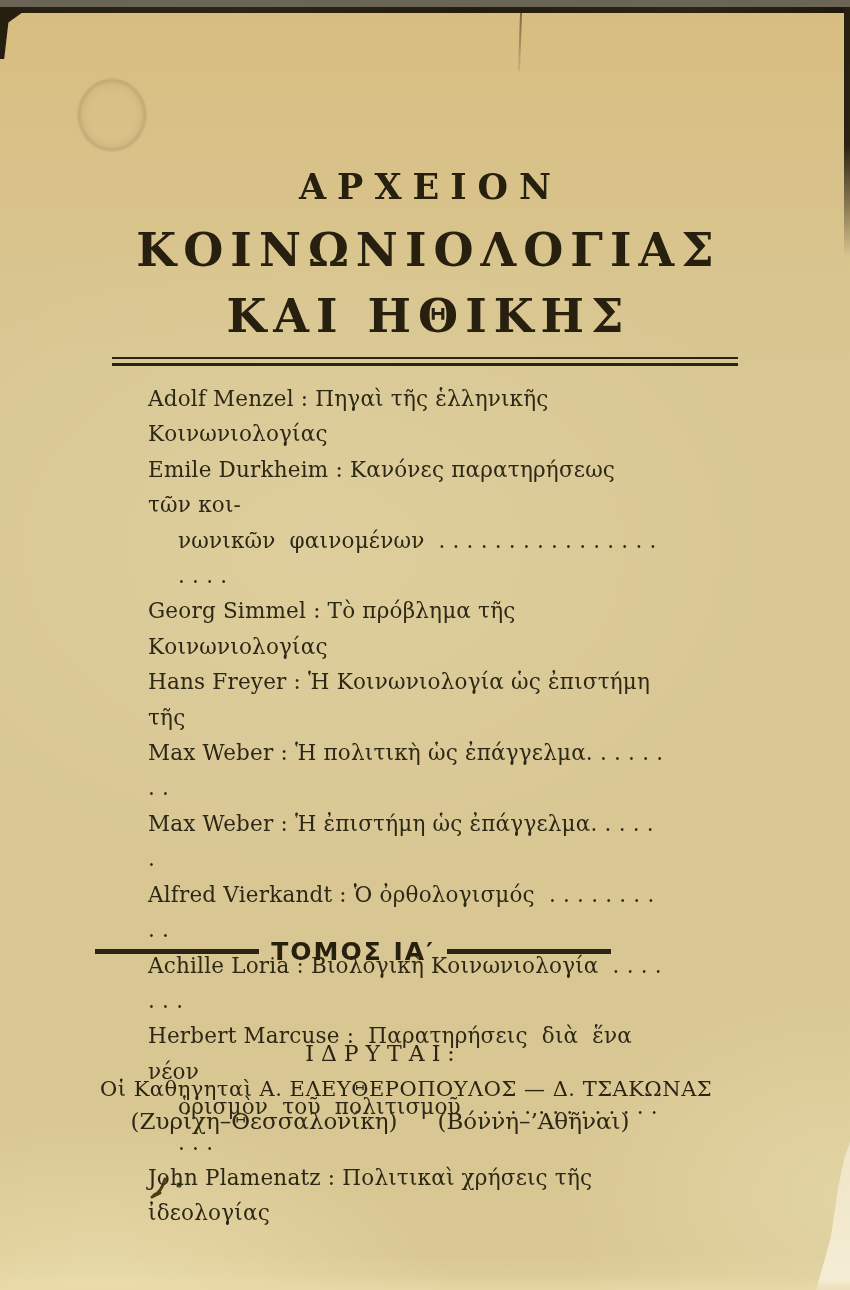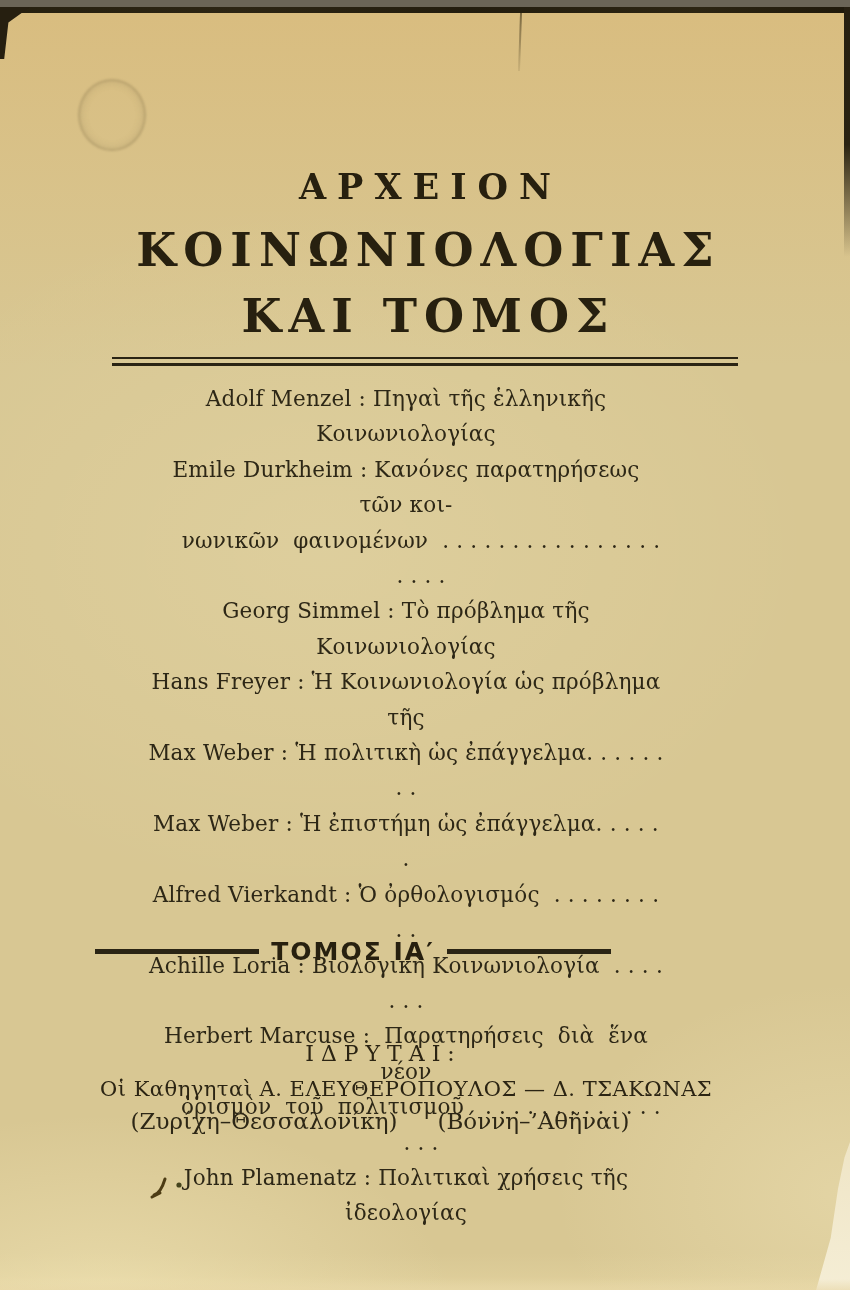--- a/index.html
+++ b/index.html
@@ -39,21 +39,21 @@
   .ink-mark{position:absolute;left:148px;top:1156px;width:46px;height:40px;}
   
   .title{position:absolute;top:156px;left:0;width:100%;text-align:center;color:#27200f;font-weight:bold;}
   .title .l1{font-size:35px;line-height:48px;letter-spacing:11px;text-indent:11px;}
   .title .l2{font-size:46px;line-height:58px;letter-spacing:7px;text-indent:7px;margin-top:10px;}
   .title .l3{font-size:46px;line-height:58px;letter-spacing:7px;text-indent:7px;margin-top:8px;}
   .double-rule{position:absolute;top:350px;left:112px;width:626px;height:4px;
     border-top:2.5px solid #2a2414;border-bottom:3.5px solid #2a2414;}
   
   .toc{position:absolute;top:374px;left:148px;width:516px;font-size:21.5px;}
-  .toc-line{line-height:35.4px;white-space:pre-wrap;letter-spacing:0.2px;text-align:center;}
+  .toc-line{line-height:35.4px;white-space:pre-wrap;letter-spacing:0.2px;}
   .toc-line.cont{padding-left:30px;}
   
   .tomos{position:absolute;top:930px;left:95px;width:516px;display:flex;align-items:center;gap:12px;}
   .tomos .rule{flex:1;height:5px;background:#2a2414;}
   .tomos .label{font-family:"DejaVu Sans", sans-serif;font-weight:bold;font-size:25px;
     letter-spacing:2px;color:#27200f;white-space:nowrap;}
   
   .founders-header{position:absolute;top:1034px;left:100px;width:560px;text-align:center;
     font-size:22px;letter-spacing:7px;text-indent:7px;color:#2b2413;}
   .founders-line{position:absolute;top:1070px;left:100px;width:560px;text-align:center;
@@ -74,38 +74,38 @@
   <div class="tear-br"></div>
   <div class="worn-bottom"></div>
   <svg class="ink-mark" viewBox="0 0 46 40">
     <path d="M6 32 C10 31 14 26 17 16 M4 34 L12 30" stroke="#4d3c14" stroke-width="3" fill="none" stroke-linecap="round"></path>
     <circle cx="31" cy="22" r="2.6" fill="#45441c"></circle>
   </svg>
 
   <div class="title">
     <div class="l1">ΑΡΧΕΙΟΝ</div>
     <div class="l2">ΚΟΙΝΩΝΙΟΛΟΓΙΑΣ</div>
-    <div class="l3">ΚΑΙ ΤΟΜΟΣ</div>
+    <div class="l3">ΚΑΙ ΗΘΙΚΗΣ</div>
   </div>
 
   <div class="double-rule"></div>
 
   <div class="toc">
     <div>
       <div class="toc-line">Adolf Menzel : Πηγαὶ τῆς ἑλληνικῆς Κοινωνιολογίας</div>
     </div>
     <div>
       <div class="toc-line">Emile Durkheim : Κανόνες παρατηρήσεως τῶν κοι-</div>
       <div class="toc-line cont">νωνικῶν  φαινομένων  . . . . . . . . . . . . . . . . . . . .</div>
     </div>
     <div>
       <div class="toc-line">Georg Simmel : Τὸ πρόβλημα τῆς Κοινωνιολογίας</div>
     </div>
     <div>
-      <div class="toc-line">Hans Freyer : Ἡ Κοινωνιολογία ὡς πρόβλημα τῆς</div>
+      <div class="toc-line">Hans Freyer : Ἡ Κοινωνιολογία ὡς ἐπιστήμη τῆς</div>
     </div>
     <div>
       <div class="toc-line">Max Weber : Ἡ πολιτικὴ ὡς ἐπάγγελμα. . . . . . . .</div>
     </div>
     <div>
       <div class="toc-line">Max Weber : Ἡ ἐπιστήμη ὡς ἐπάγγελμα. . . . . .</div>
     </div>
     <div>
       <div class="toc-line">Alfred Vierkandt : Ὁ ὀρθολογισμός  . . . . . . . . . .</div>
     </div>

